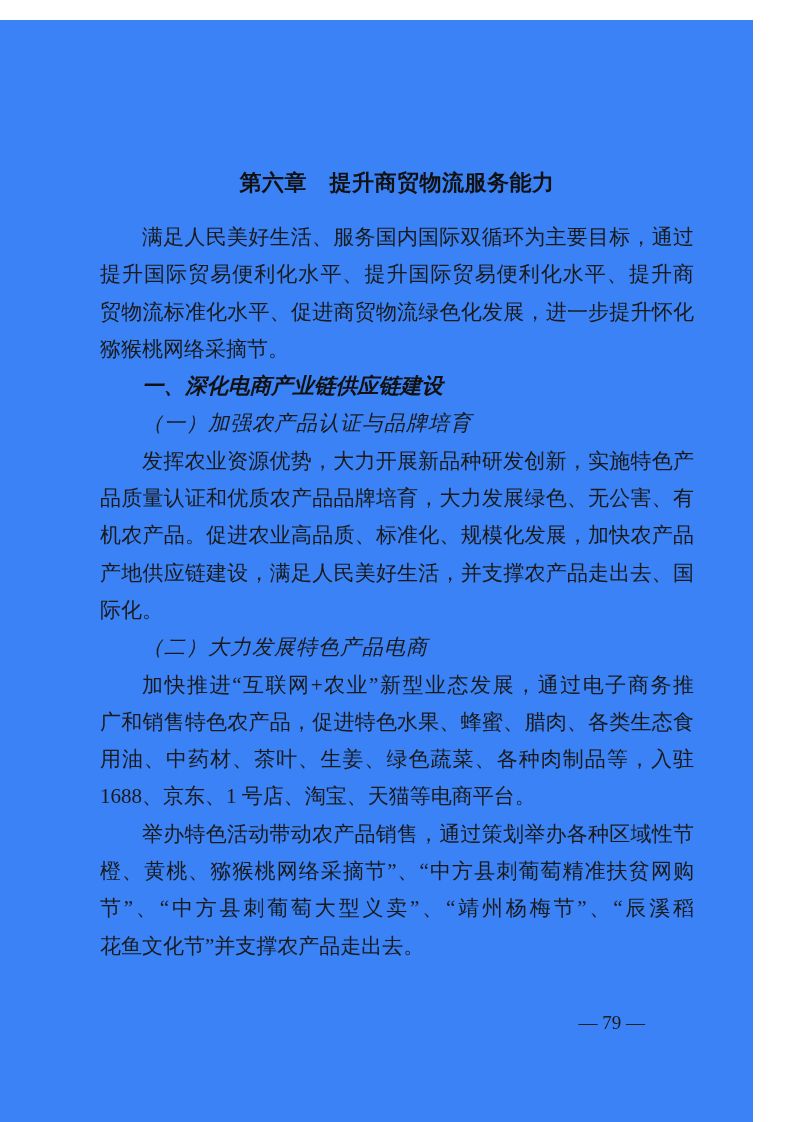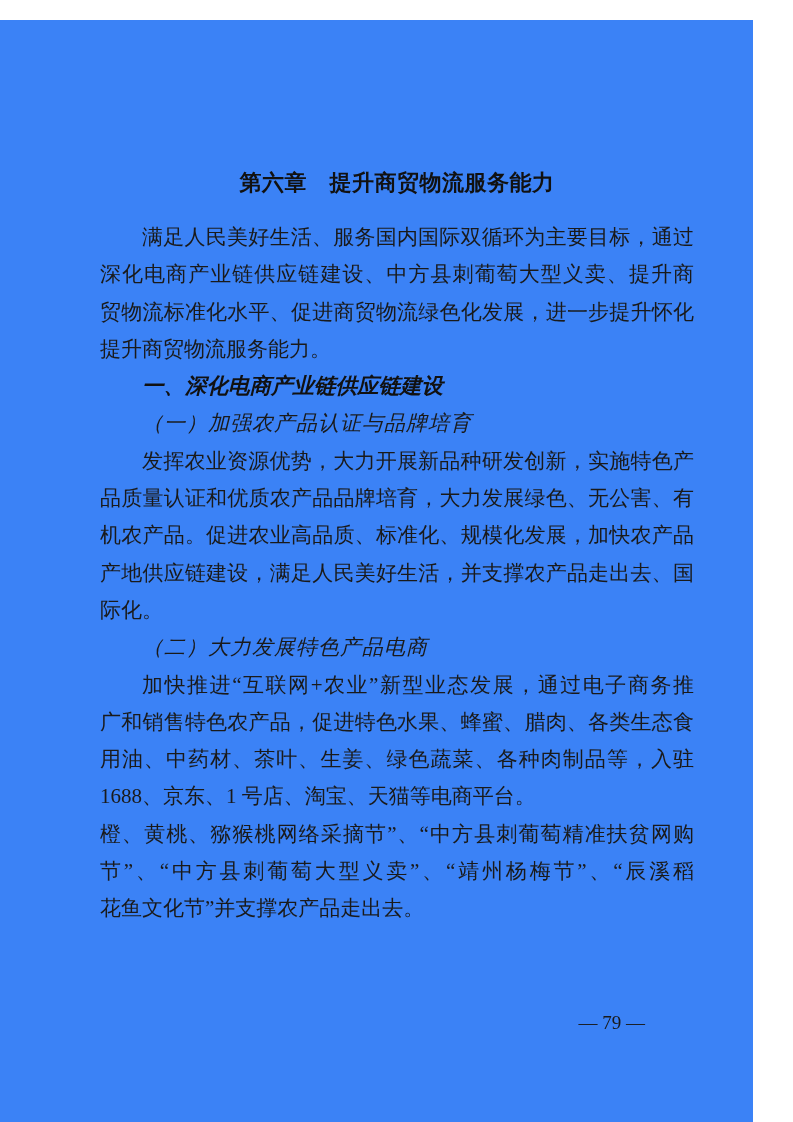--- a/index.html
+++ b/index.html
@@ -86,41 +86,42 @@
 </head>
 <body>
 
 <div class="page">
 
   <h1 class="doc-title">第六章　提升商贸物流服务能力</h1>
 
   <div class="text-block">
 
     <div class="line indent">满足人民美好生活、服务国内国际双循环为主要目标，通过</div>
-    <div class="line">深化电商产业链供应链建设、中方县刺葡萄大型义卖、提升商</div>
+    <div class="line">提升国际贸易便利化水平、提升国际贸易便利化水平、提升商</div>
     <div class="line">贸物流标准化水平、促进商贸物流绿色化发展，进一步提升怀化</div>
-    <div class="line last">提升商贸物流服务能力。</div>
+    <div class="line last">猕猴桃网络采摘节。</div>
 
     <div class="line h1">一、深化电商产业链供应链建设</div>
 
     <div class="line kai">（一）加强农产品认证与品牌培育</div>
 
     <div class="line indent">发挥农业资源优势，大力开展新品种研发创新，实施特色产</div>
     <div class="line">品质量认证和优质农产品品牌培育，大力发展绿色、无公害、有</div>
     <div class="line">机农产品。促进农业高品质、标准化、规模化发展，加快农产品</div>
     <div class="line">产地供应链建设，满足人民美好生活，并支撑农产品走出去、国</div>
     <div class="line last">际化。</div>
 
     <div class="line kai">（二）大力发展特色产品电商</div>
 
     <div class="line indent">加快推进“互联网+农业”新型业态发展，通过电子商务推</div>
     <div class="line">广和销售特色农产品，促进特色水果、蜂蜜、腊肉、各类生态食</div>
     <div class="line">用油、中药材、茶叶、生姜、绿色蔬菜、各种肉制品等，入驻</div>
     <div class="line last">1688、京东、1 号店、淘宝、天猫等电商平台。</div>
 
+    <div class="line indent">举办特色活动带动农产品销售，通过策划举办各种区域性节</div>
     <div class="line">橙、黄桃、猕猴桃网络采摘节”、“中方县刺葡萄精准扶贫网购</div>
     <div class="line">节”、“中方县刺葡萄大型义卖”、“靖州杨梅节”、“辰溪稻</div>
     <div class="line last">花鱼文化节”并支撑农产品走出去。</div>
 
   </div>
 
   <div class="page-number">— 79 —</div>
 
 </div>
 

